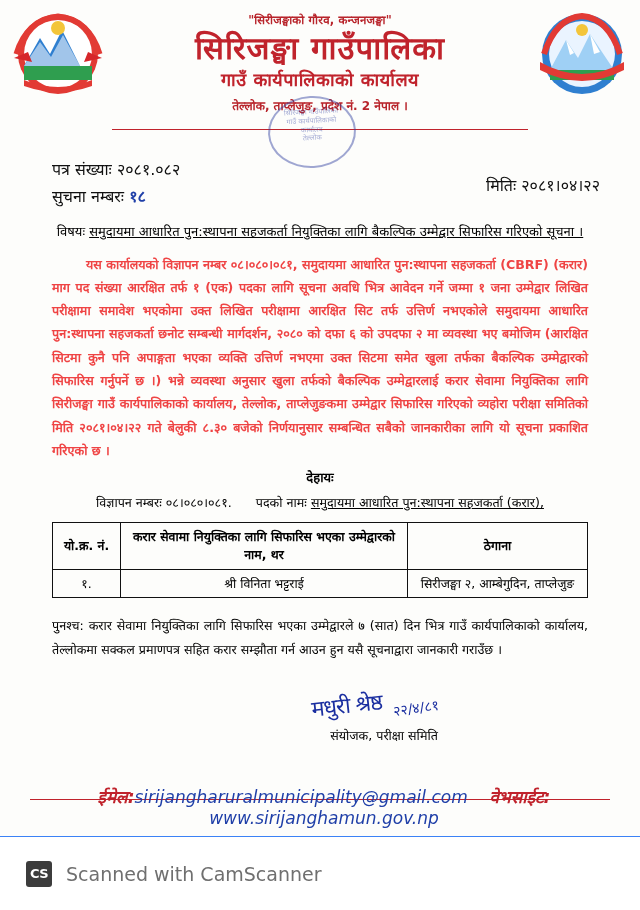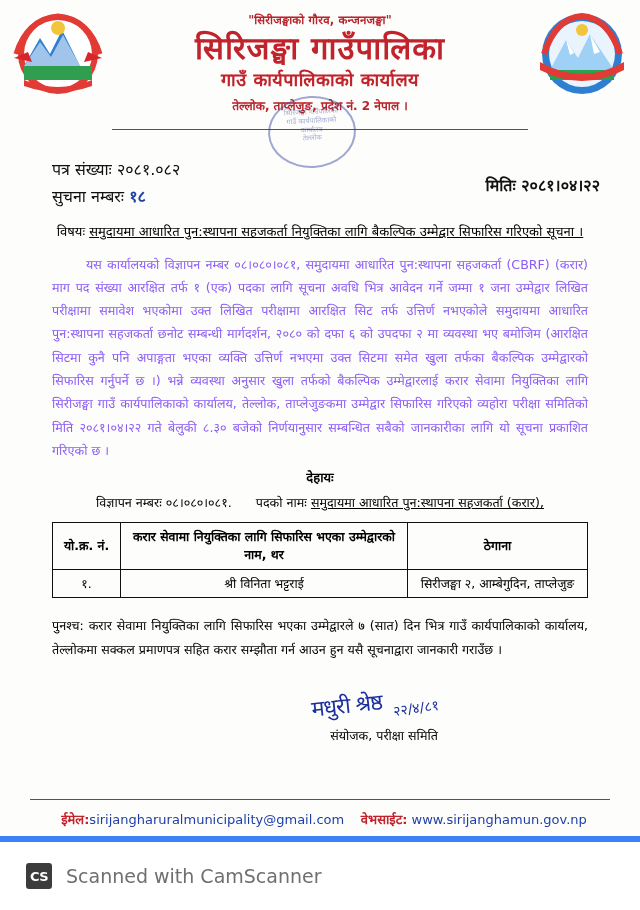--- a/index.html
+++ b/index.html
@@ -85,41 +85,42 @@
   }
 
   
   .meta {
     position: relative;
     margin: 6px 40px 0 52px;
     font-size: 16px;
     color: #111;
   }
   .meta .left { float: left; line-height: 1.7; }
-  .meta .right { float: right; margin-top: 18px; font-weight: bold; }
+  .meta .right { float: right; margin-top: 18px; }
   .meta .num-blue { color: #1f3fa8; font-weight: bold; }
   .clear { clear: both; }
 
   
   .subject {
     margin: 12px 54px 0 54px;
     font-size: 13px;
     text-align: center;
     line-height: 1.55;
   }
   .subject .lbl { font-weight: normal; }
   .subject .u { text-decoration: underline; margin-top: 16px; }
 
   
   .body {
     margin: 10px 52px 1px 52px;
     font-size: 12.6px;
     line-height: 1.85;
     text-align: justify;
-    color: #8b5cf6;
+    color: #ef4444;
+    font-weight: bold;
   }
   .body p { margin: 0 0 6px 0; text-indent: 34px; }
 
   .dehaya {
     text-align: center;
     font-size: 13px;
     font-weight: bold;
     margin: 4px 0 6px 0;
   }
   .adv-line {
@@ -190,35 +191,36 @@
     position: absolute;
     left: 30px; right: 30px;
     bottom: 110px;
     border-top: 1px solid #c0232c;
   }
   .contact {
     position: absolute;
     left: 8px; right: 0;
     bottom: 82px;
     text-align: center;
-    font-size: 13px;
+    font-size: 17px;
     color: #1f3fa8;
+    font-style: italic;
   }
   .contact .lbl { color: #c0232c; font-weight: bold; }
 
   
   .cam {
     position: absolute;
     left: 0; right: 0; bottom: 0;
     height: 74px;
     background: #ffffff;
     display: flex;
     align-items: center;
     padding-left: 26px;
-    border-top: 6px solid #3b82f6;
+    border-top: 1px solid #3b82f6;
   }
   .cam .cs-logo {
     width: 26px; height: 26px;
     background: #3c3c3c;
     color: #fff;
     font-size: 13px;
     font-weight: bold;
     display: flex;
     align-items: center;
     justify-content: center;

